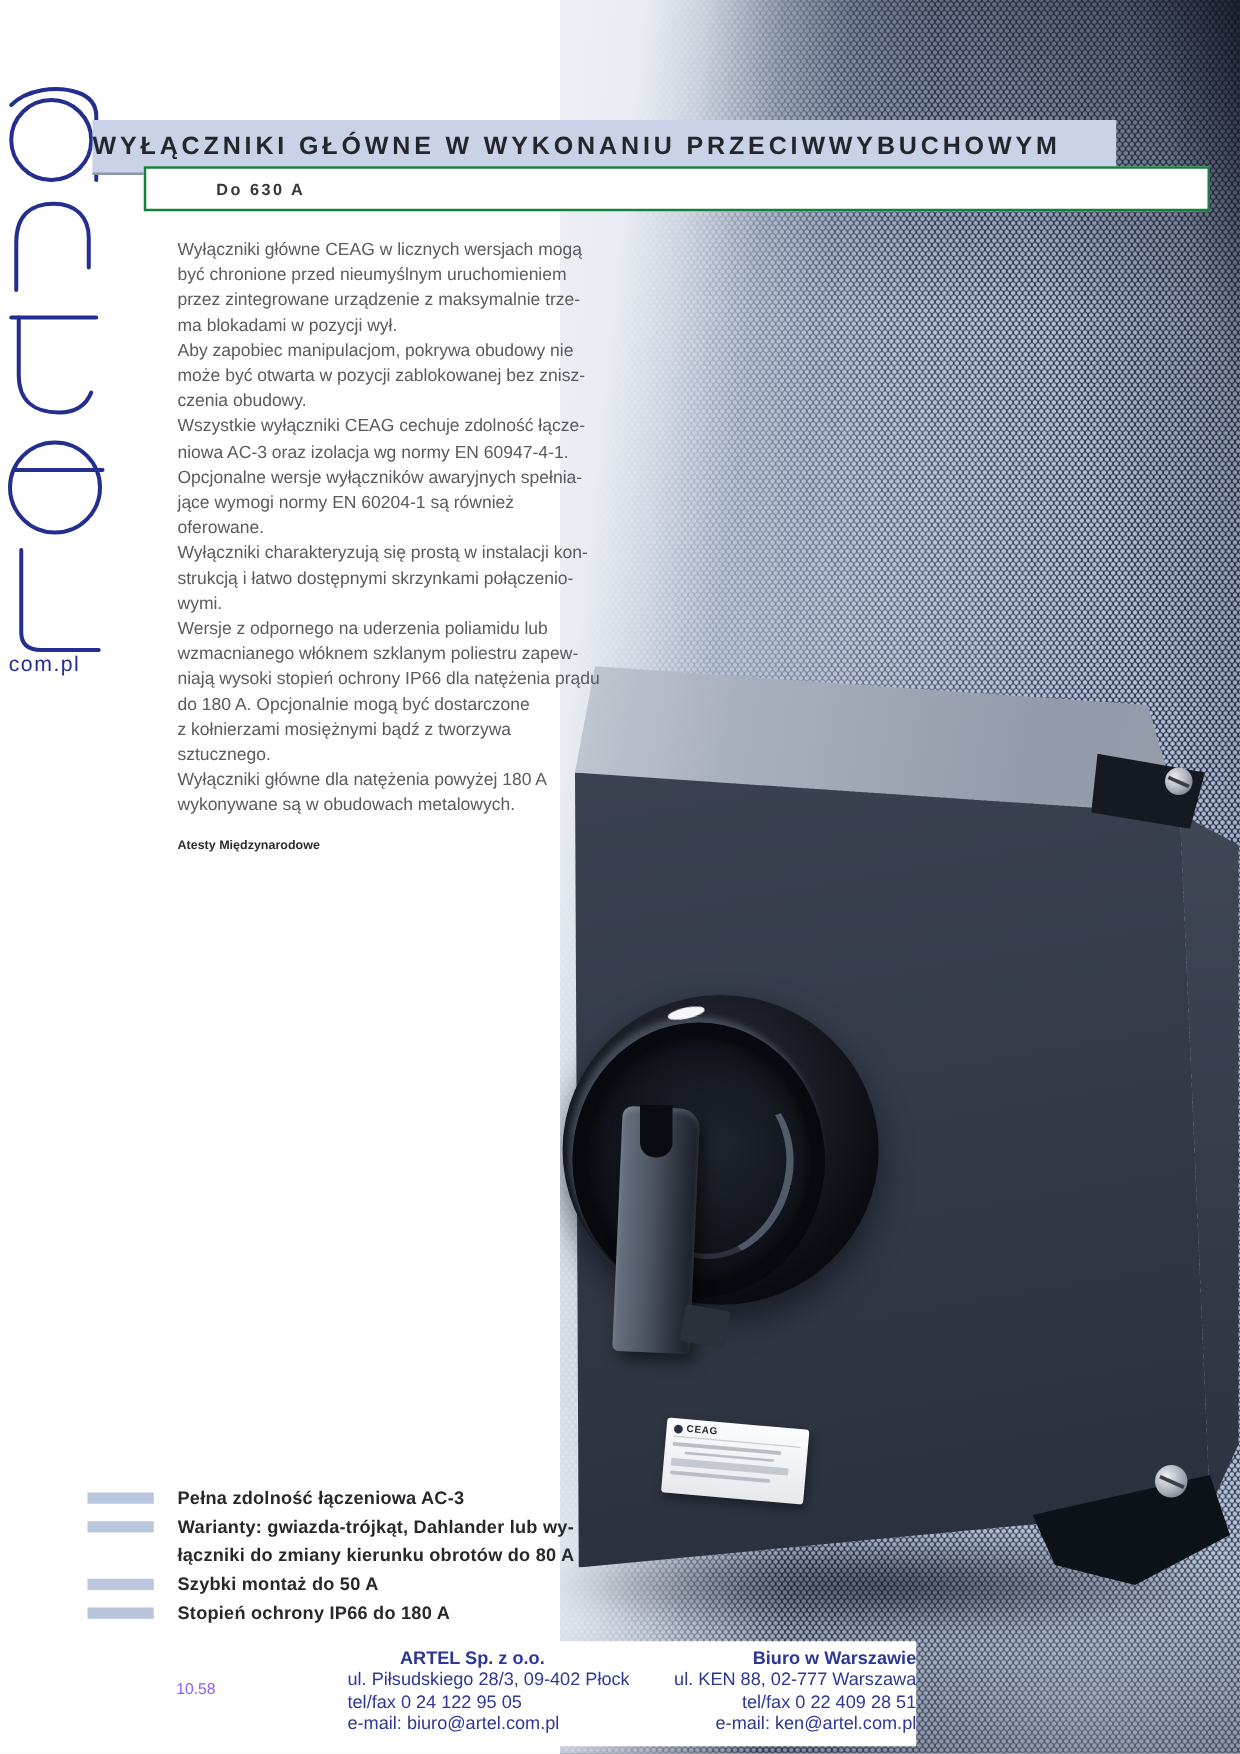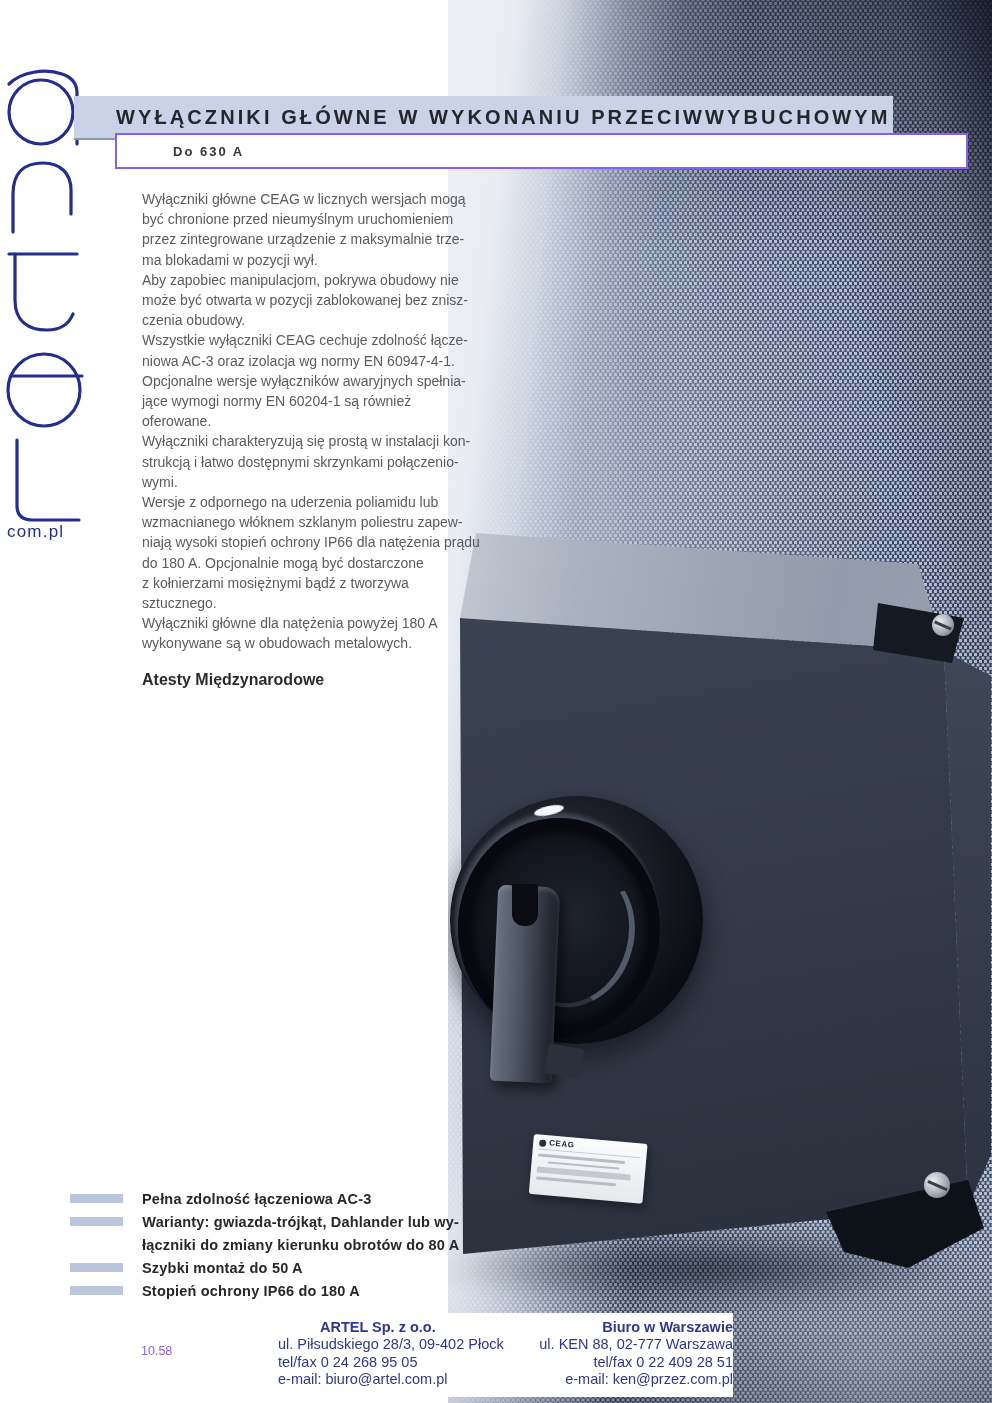--- a/index.html
+++ b/index.html
@@ -70,29 +70,29 @@
       box-shadow:2px 4px 8px rgba(10,14,22,0.5);padding:4px 6px;box-sizing:border-box;}
   .np-brand-row{position:static;display:flex;align-items:center;gap:3px;border-bottom:1px solid #c9ccd2;padding-bottom:2px;}
   .np-logo-dot{position:static;width:7px;height:7px;border-radius:50%;background:#2a3140;flex:none;}
   .np-brand{position:static;font-size:8px;font-weight:bold;color:#22272f;letter-spacing:0.5px;line-height:8px;}
   .np-line{position:static;height:2.5px;background:#b9bdc5;margin-top:4px;border-radius:1px;}
   
   .logo-svg{position:absolute;left:4px;top:66px;z-index:3;}
   .logo-domain{position:absolute;left:7px;top:522px;z-index:3;font-size:17px;color:#232e8f;letter-spacing:1.2px;}
   
   .title-bar{position:absolute;left:74px;top:96px;width:819px;height:44px;background:#c9d2e6;
-      border-bottom:2px solid #8c96ab;display:flex;align-items:center;padding-left:42px;box-sizing:border-box;z-index:5;}
+      border-bottom:2px solid #8c96ab;display:flex;align-items:center;box-sizing:border-box;z-index:5;}
   .title-text{font-weight:bold;font-size:20px;letter-spacing:3.1px;color:#24262c;white-space:nowrap;}
   .sub-bar{position:absolute;left:115px;top:133px;width:853px;height:36px;background:#ffffff;
-      border:2px solid #8b5cf6;box-sizing:border-box;display:flex;align-items:center;padding-left:56px;z-index:6;}
+      border:2px solid #15803d;box-sizing:border-box;display:flex;align-items:center;padding-left:56px;z-index:6;}
   .sub-text{font-weight:bold;font-size:13px;letter-spacing:2px;color:#34363c;}
   
   .content{position:absolute;left:142px;top:189px;width:340px;z-index:4;}
   .body-text{font-size:14px;line-height:20.2px;color:#595b60;white-space:pre-line;}
-  .body-heading{margin-top:17px;font-weight:bold;font-size:16px;color:#2b2c2e;}
+  .body-heading{margin-top:17px;font-weight:bold;font-size:10px;color:#2b2c2e;}
   
   .features{position:absolute;left:70px;top:1188px;width:430px;z-index:6;}
   .feature-row{display:flex;align-items:flex-start;margin-bottom:0;}
   .bullet{width:53px;height:9px;background:#b9c6dd;margin-top:6px;margin-right:19px;flex:none;}
   .feature-text{font-weight:bold;font-size:14.5px;line-height:23px;color:#26282c;letter-spacing:0.2px;white-space:pre-line;text-align:center;}
   
   .footer-band{position:absolute;left:0;top:1313px;width:733px;height:84px;background:#ffffff;z-index:5;}
   .page-number{position:absolute;left:141px;top:1344px;font-size:12.5px;color:#8b5cf6;z-index:7;}
   .addr{position:absolute;top:1319px;z-index:7;color:#2e3794;font-size:14.5px;line-height:17.3px;}
   .addr-plock{left:278px;text-align:left;}
@@ -206,23 +206,23 @@
       <div class="bullet"></div>
       <div class="feature-text">Stopień ochrony IP66 do 180 A</div>
     </div>
   </div>
 
   <div class="footer-band"></div>
   <div class="page-number">10.58</div>
   <div class="addr addr-plock">
     <div class="addr-name">ARTEL Sp. z o.o.</div>
     <div>ul. Piłsudskiego 28/3, 09-402 Płock</div>
-    <div>tel/fax 0 24 268 95 05</div>
+    <div>tel/fax 0 24 122 95 05</div>
     <div>e-mail: biuro@artel.com.pl</div>
   </div>
   <div class="addr addr-warszawa">
     <div class="addr-name">Biuro w Warszawie</div>
     <div>ul. KEN 88, 02-777 Warszawa</div>
     <div>tel/fax 0 22 409 28 51</div>
-    <div>e-mail: ken@przez.com.pl</div>
+    <div>e-mail: ken@artel.com.pl</div>
   </div>
 
 </div>
 
 </body></html>

